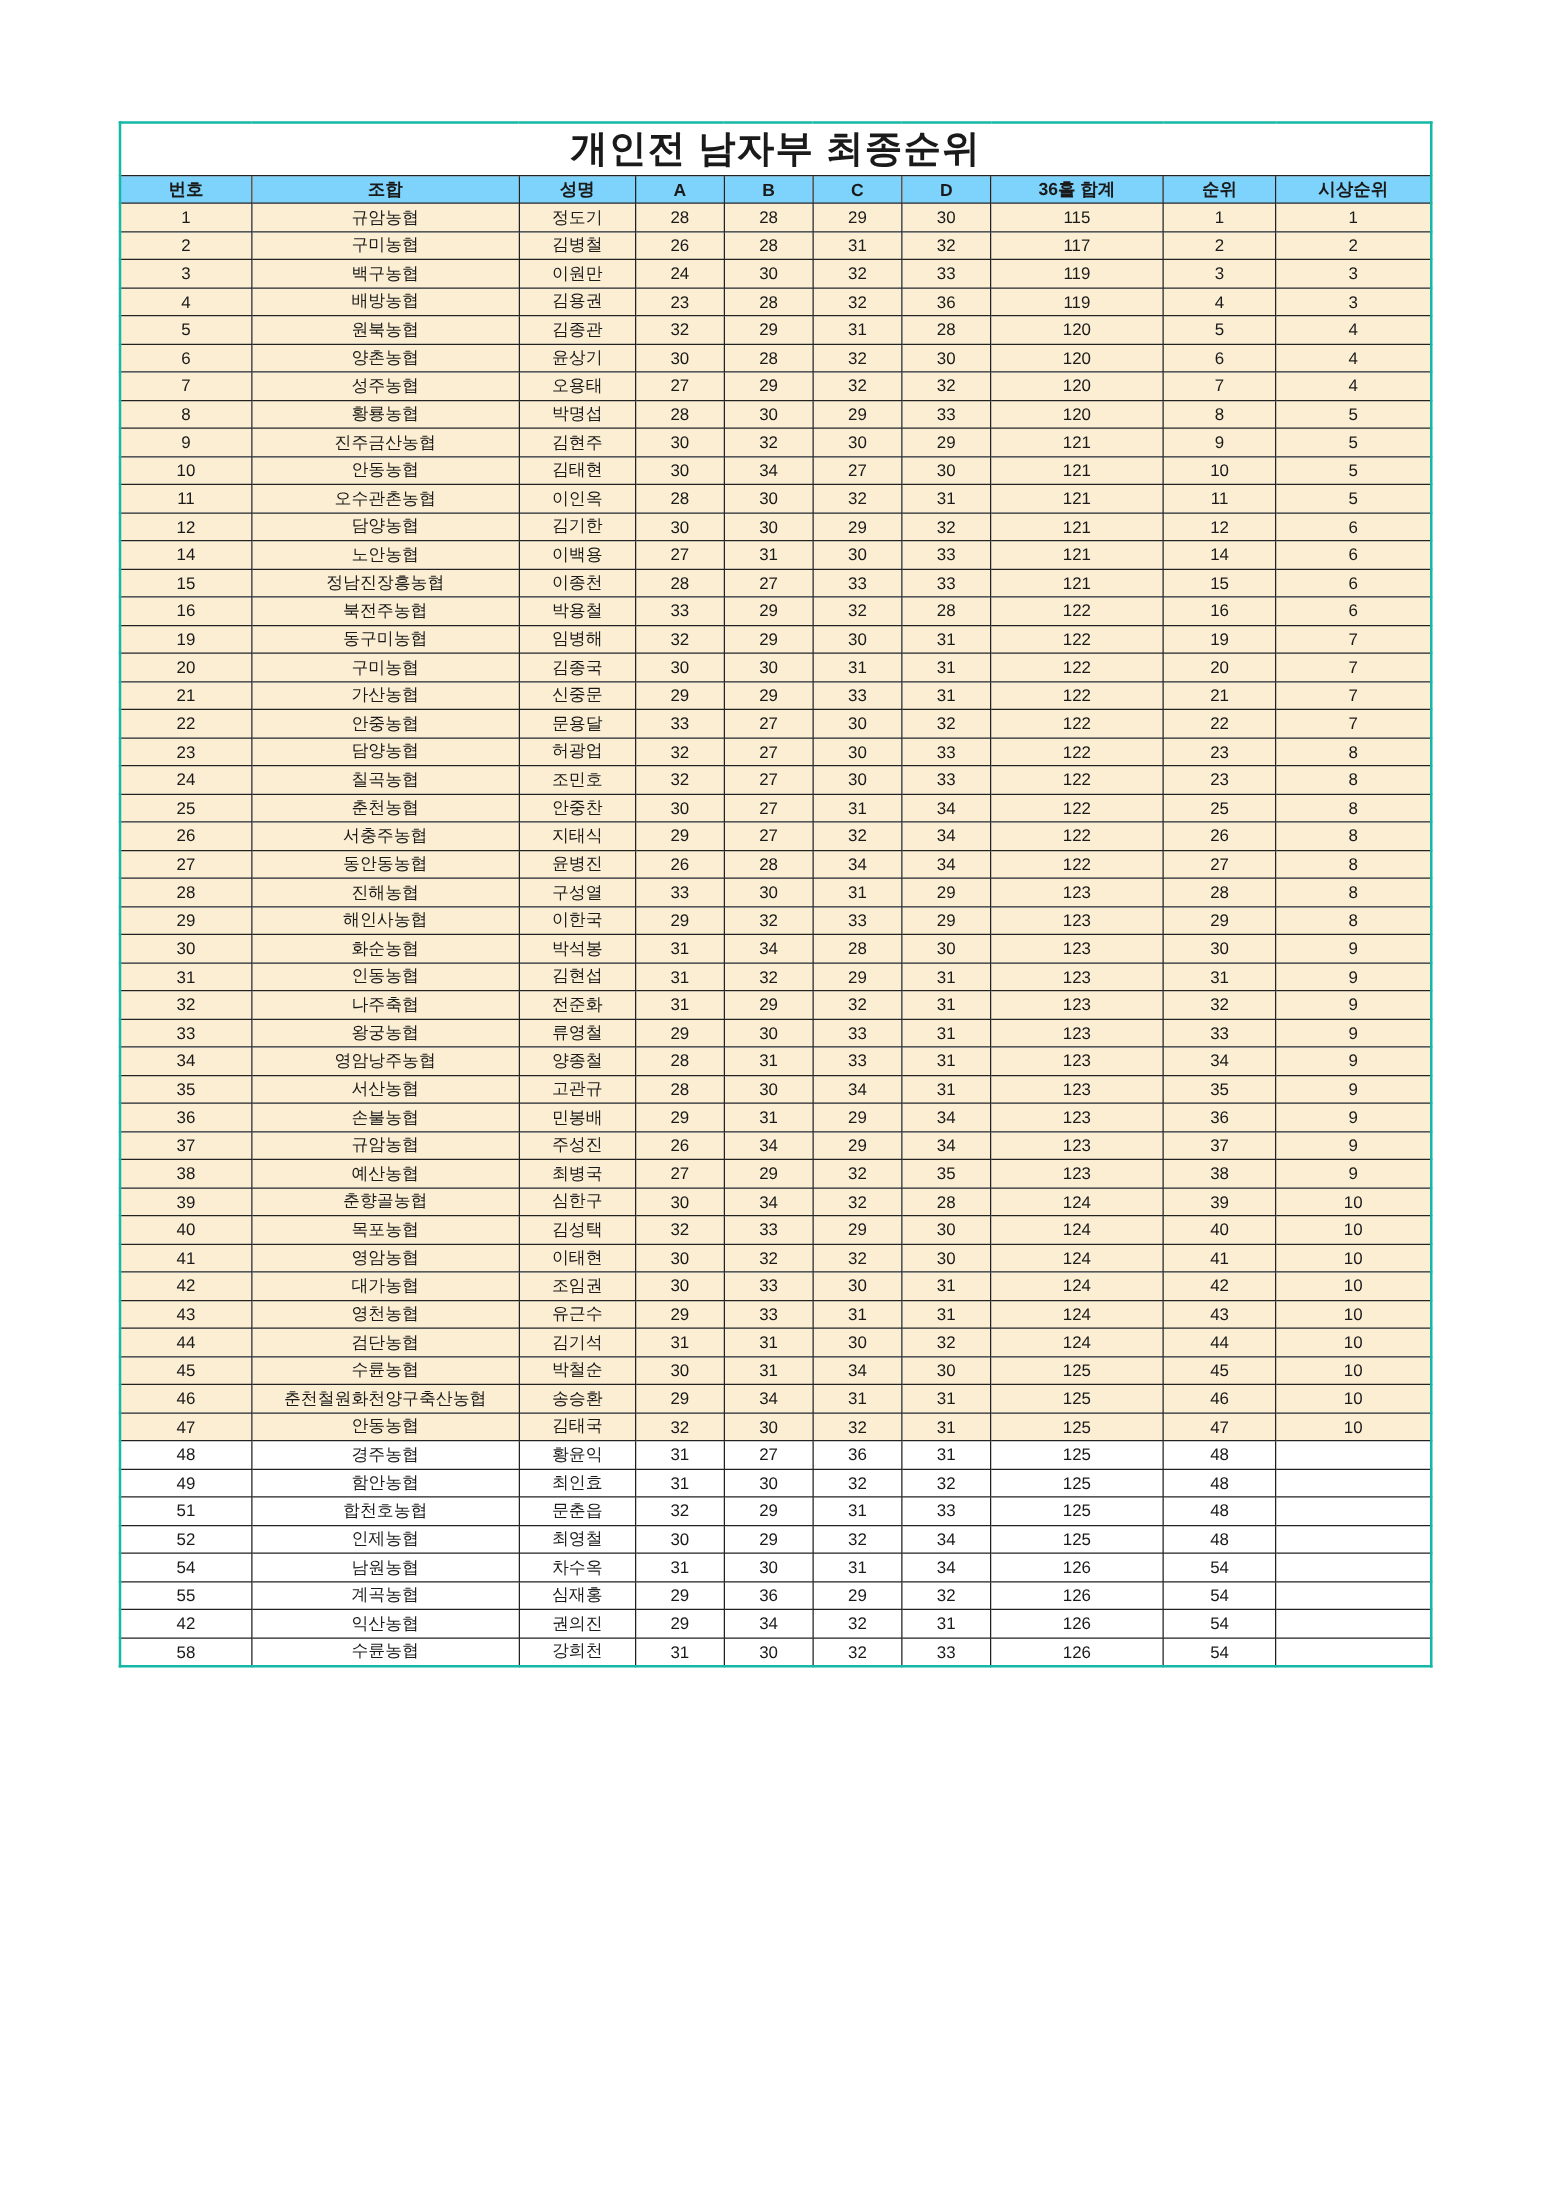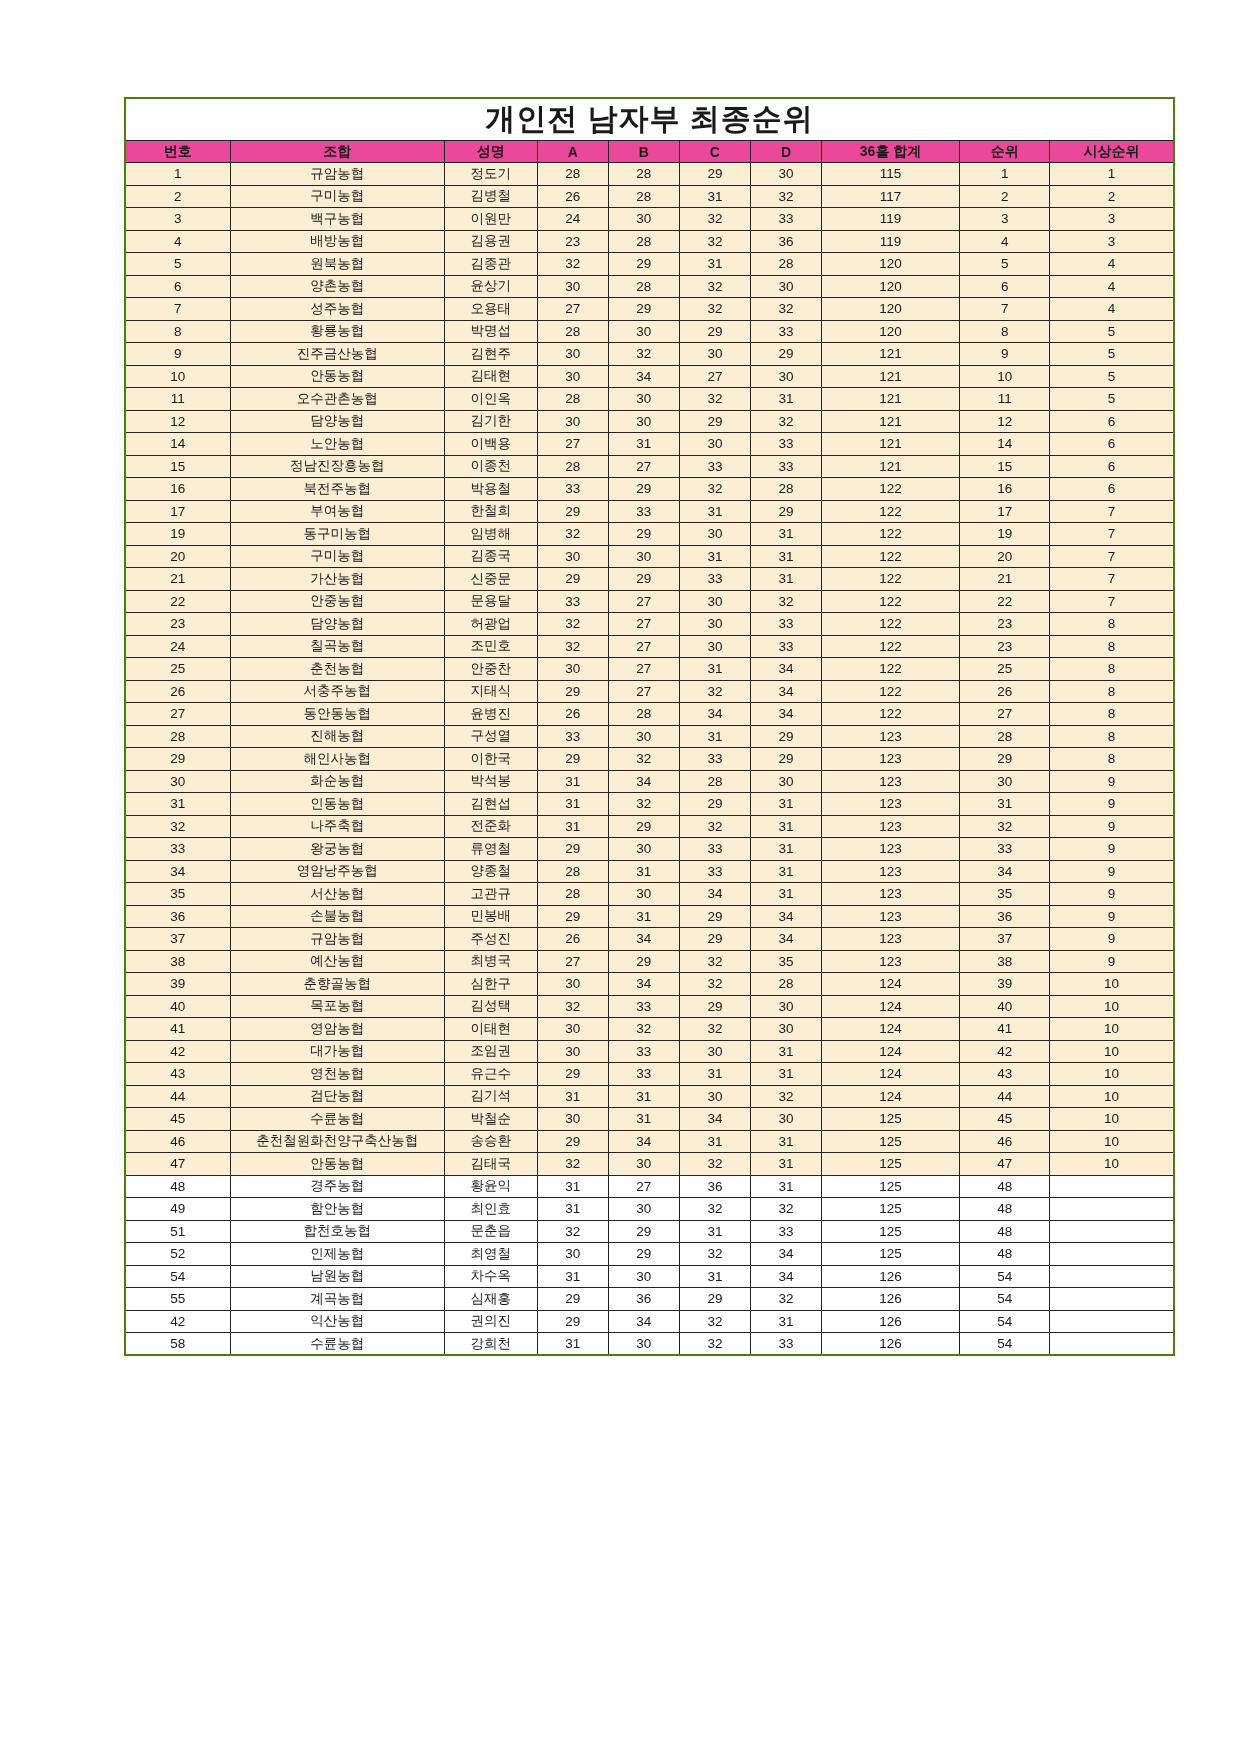--- a/index.html
+++ b/index.html
@@ -19,22 +19,21 @@
   .table-wrap {
     position: absolute;
     left: 95px;
     top: 97px;
     width: 1051px;
   }
   table.ranking-table {
     border-collapse: collapse;
     table-layout: fixed;
     width: 100%;
-    border: 2px solid #4d7c0f;
-    margin-left: 29px;
+    border: 2px solid #14b8a6;
   }
   .ranking-table th,
   .ranking-table td {
     border: 1px solid #222222;
     text-align: center;
     vertical-align: middle;
     padding: 0 2px;
     overflow: hidden;
     white-space: nowrap;
   }
@@ -42,21 +41,21 @@
     height: 40px;
     font-size: 30px;
     font-weight: bold;
     letter-spacing: 1px;
     background: #ffffff;
   }
   tr.header-row th {
     height: 21px;
     font-size: 14px;
     font-weight: bold;
-    background: #ec4899;
+    background: #7dd3fc;
   }
   tbody tr {
     height: 22.5px;
   }
   tbody td {
     font-size: 13.5px;
     font-weight: normal;
     background: #ffffff;
   }
   tbody tr.hl td {
@@ -273,32 +272,20 @@
             <td>박용철</td>
             <td>33</td>
             <td>29</td>
             <td>32</td>
             <td>28</td>
             <td>122</td>
             <td>16</td>
             <td>6</td>
           </tr>
           <tr class="hl">
-            <td>17</td>
-            <td>부여농협</td>
-            <td>한철희</td>
-            <td>29</td>
-            <td>33</td>
-            <td>31</td>
-            <td>29</td>
-            <td>122</td>
-            <td>17</td>
-            <td>7</td>
-          </tr>
-          <tr class="hl">
             <td>19</td>
             <td>동구미농협</td>
             <td>임병해</td>
             <td>32</td>
             <td>29</td>
             <td>30</td>
             <td>31</td>
             <td>122</td>
             <td>19</td>
             <td>7</td>

